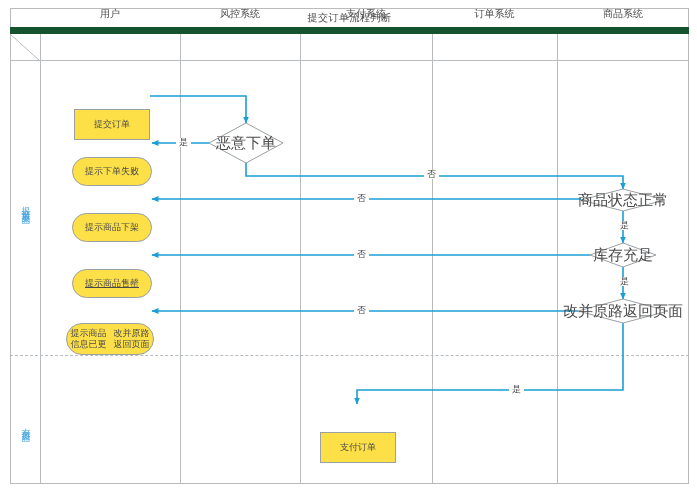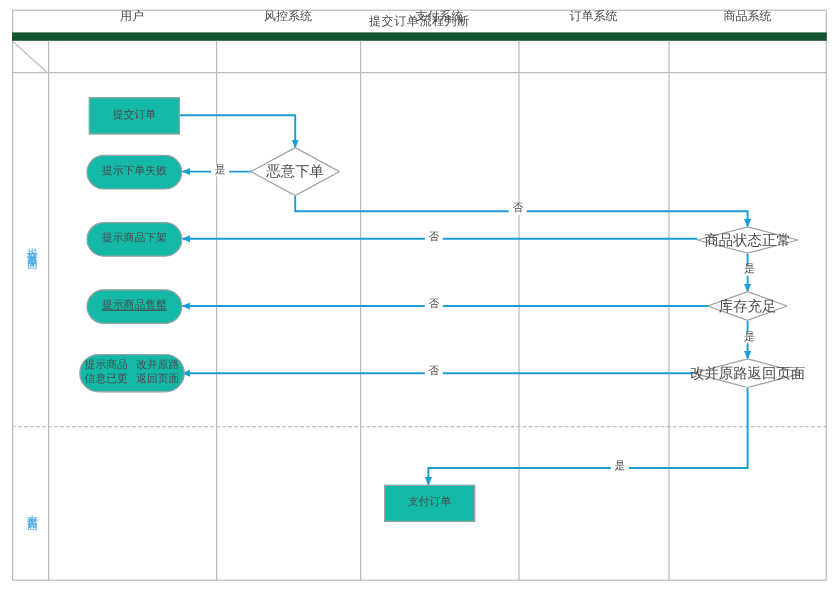--- a/index.html
+++ b/index.html
@@ -105,21 +105,22 @@
   .node {
     position: absolute;
     box-sizing: border-box;
     display: flex;
     align-items: center;
     justify-content: center;
     text-align: center;
     font-size: 9px;
     color: #4a4a4a;
     line-height: 1.25;
-    background: #14b8a6;
+    background: #fde047;
+    margin-top: 28px;
   }
   .rect {
     border: 1px solid #9aa0a4;
   }
   .round {
     border: 1px solid #9aa0a4;
     border-radius: 16px;
   }
   .diamond-wrap {
     position: absolute;
@@ -131,21 +132,21 @@
   }
   .diamond-text {
     position: absolute;
     left: 0;
     top: 0;
     width: 100%;
     height: 100%;
     display: flex;
     align-items: center;
     justify-content: center;
-    font-size: 12px;
+    font-size: 15px;
     color: #4a4a4a;
     white-space: nowrap;
   }
   
   #wires {
     position: absolute;
     left: 0;
     top: 0;
     width: 697px;
     height: 500px;

